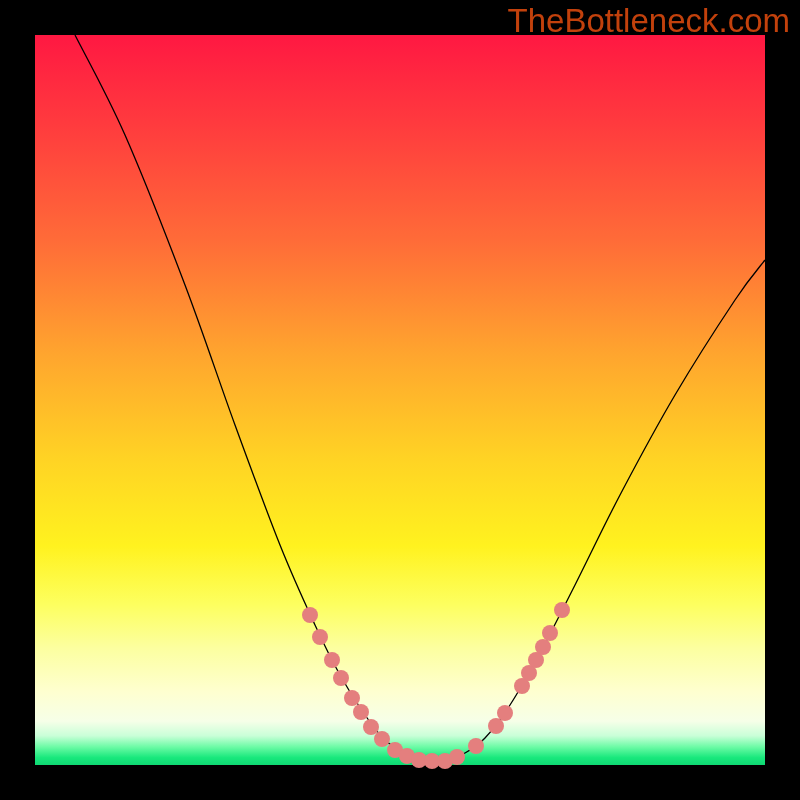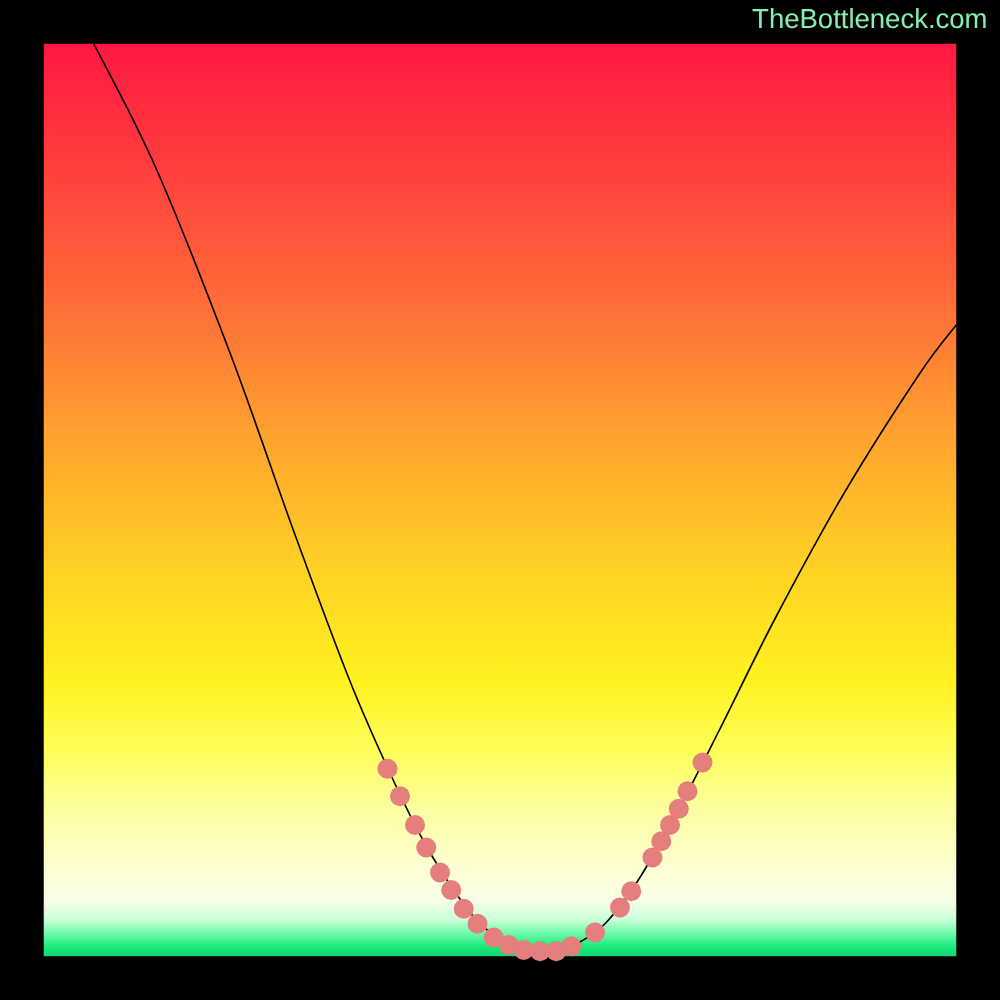--- a/index.html
+++ b/index.html
@@ -14,22 +14,22 @@
   .frame {
     position: relative;
     width: 800px;
     height: 800px;
     background: #000;
   }
   .watermark {
     position: absolute;
     top: 2px;
     right: 10px;
-    color: #86efac;
-    font-size: 22px;
+    color: #c2410c;
+    font-size: 33px;
     font-weight: 500;
     letter-spacing: 0px;
     z-index: 5;
   }
   .plot-area {
     position: absolute;
     left: 35px;
     top: 35px;
     width: 730px;
     height: 730px;

